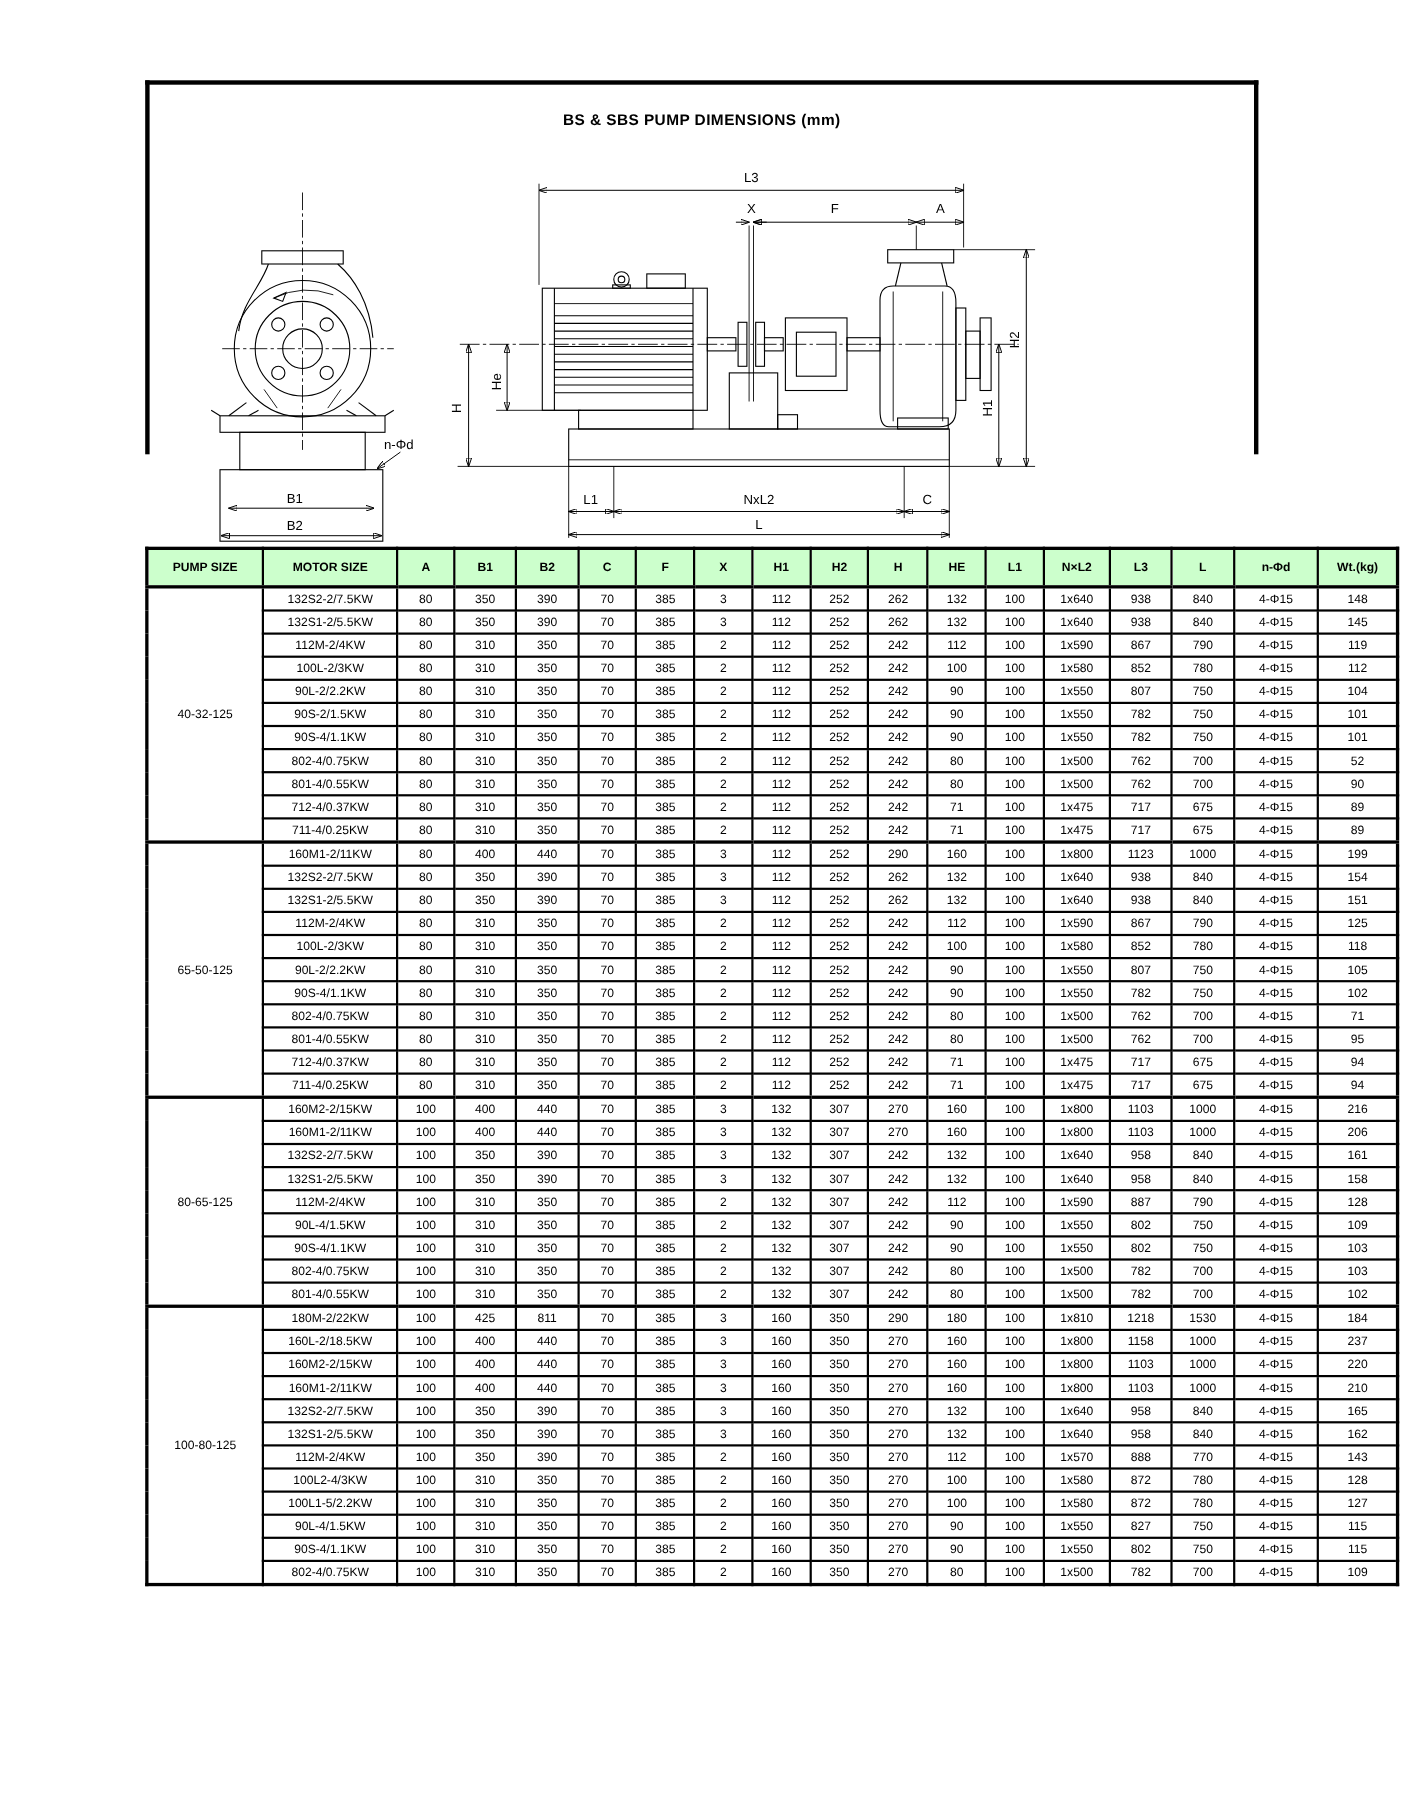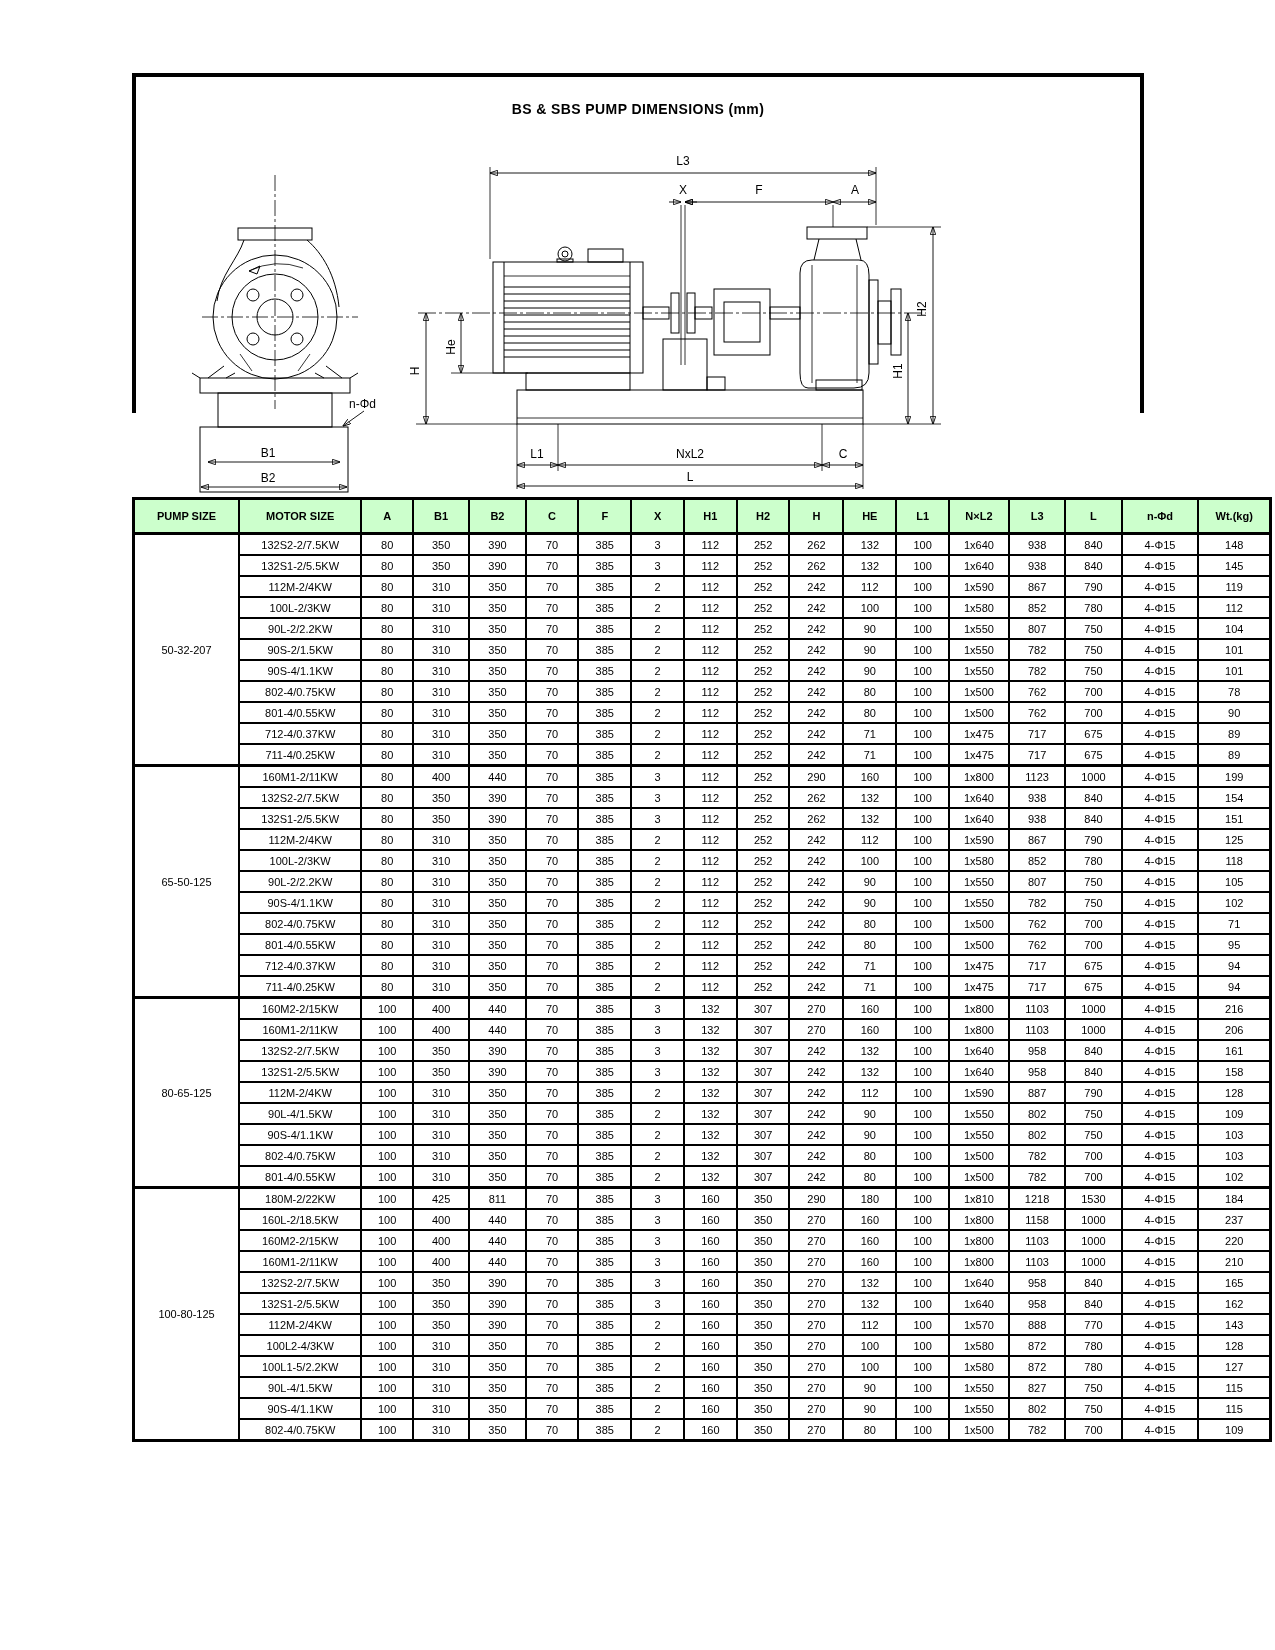--- a/index.html
+++ b/index.html
@@ -226,21 +226,21 @@
         <th>L1</th>
         <th>N×L2</th>
         <th>L3</th>
         <th>L</th>
         <th>n-Φd</th>
         <th>Wt.(kg)</th>
       </tr>
   </thead>
   <tbody>
       <tr class="group-first">
-        <td rowspan="11">50-32-207</td>
+        <td rowspan="11">40-32-125</td>
         <td>132S2-2/7.5KW</td>
         <td>80</td>
         <td>350</td>
         <td>390</td>
         <td>70</td>
         <td>385</td>
         <td>3</td>
         <td>112</td>
         <td>252</td>
         <td>262</td>
@@ -376,21 +376,21 @@
         <td>2</td>
         <td>112</td>
         <td>252</td>
         <td>242</td>
         <td>80</td>
         <td>100</td>
         <td>1x500</td>
         <td>762</td>
         <td>700</td>
         <td>4-Φ15</td>
-        <td>78</td>
+        <td>52</td>
       </tr>
       <tr>
         <td>801-4/0.55KW</td>
         <td>80</td>
         <td>310</td>
         <td>350</td>
         <td>70</td>
         <td>385</td>
         <td>2</td>
         <td>112</td>

